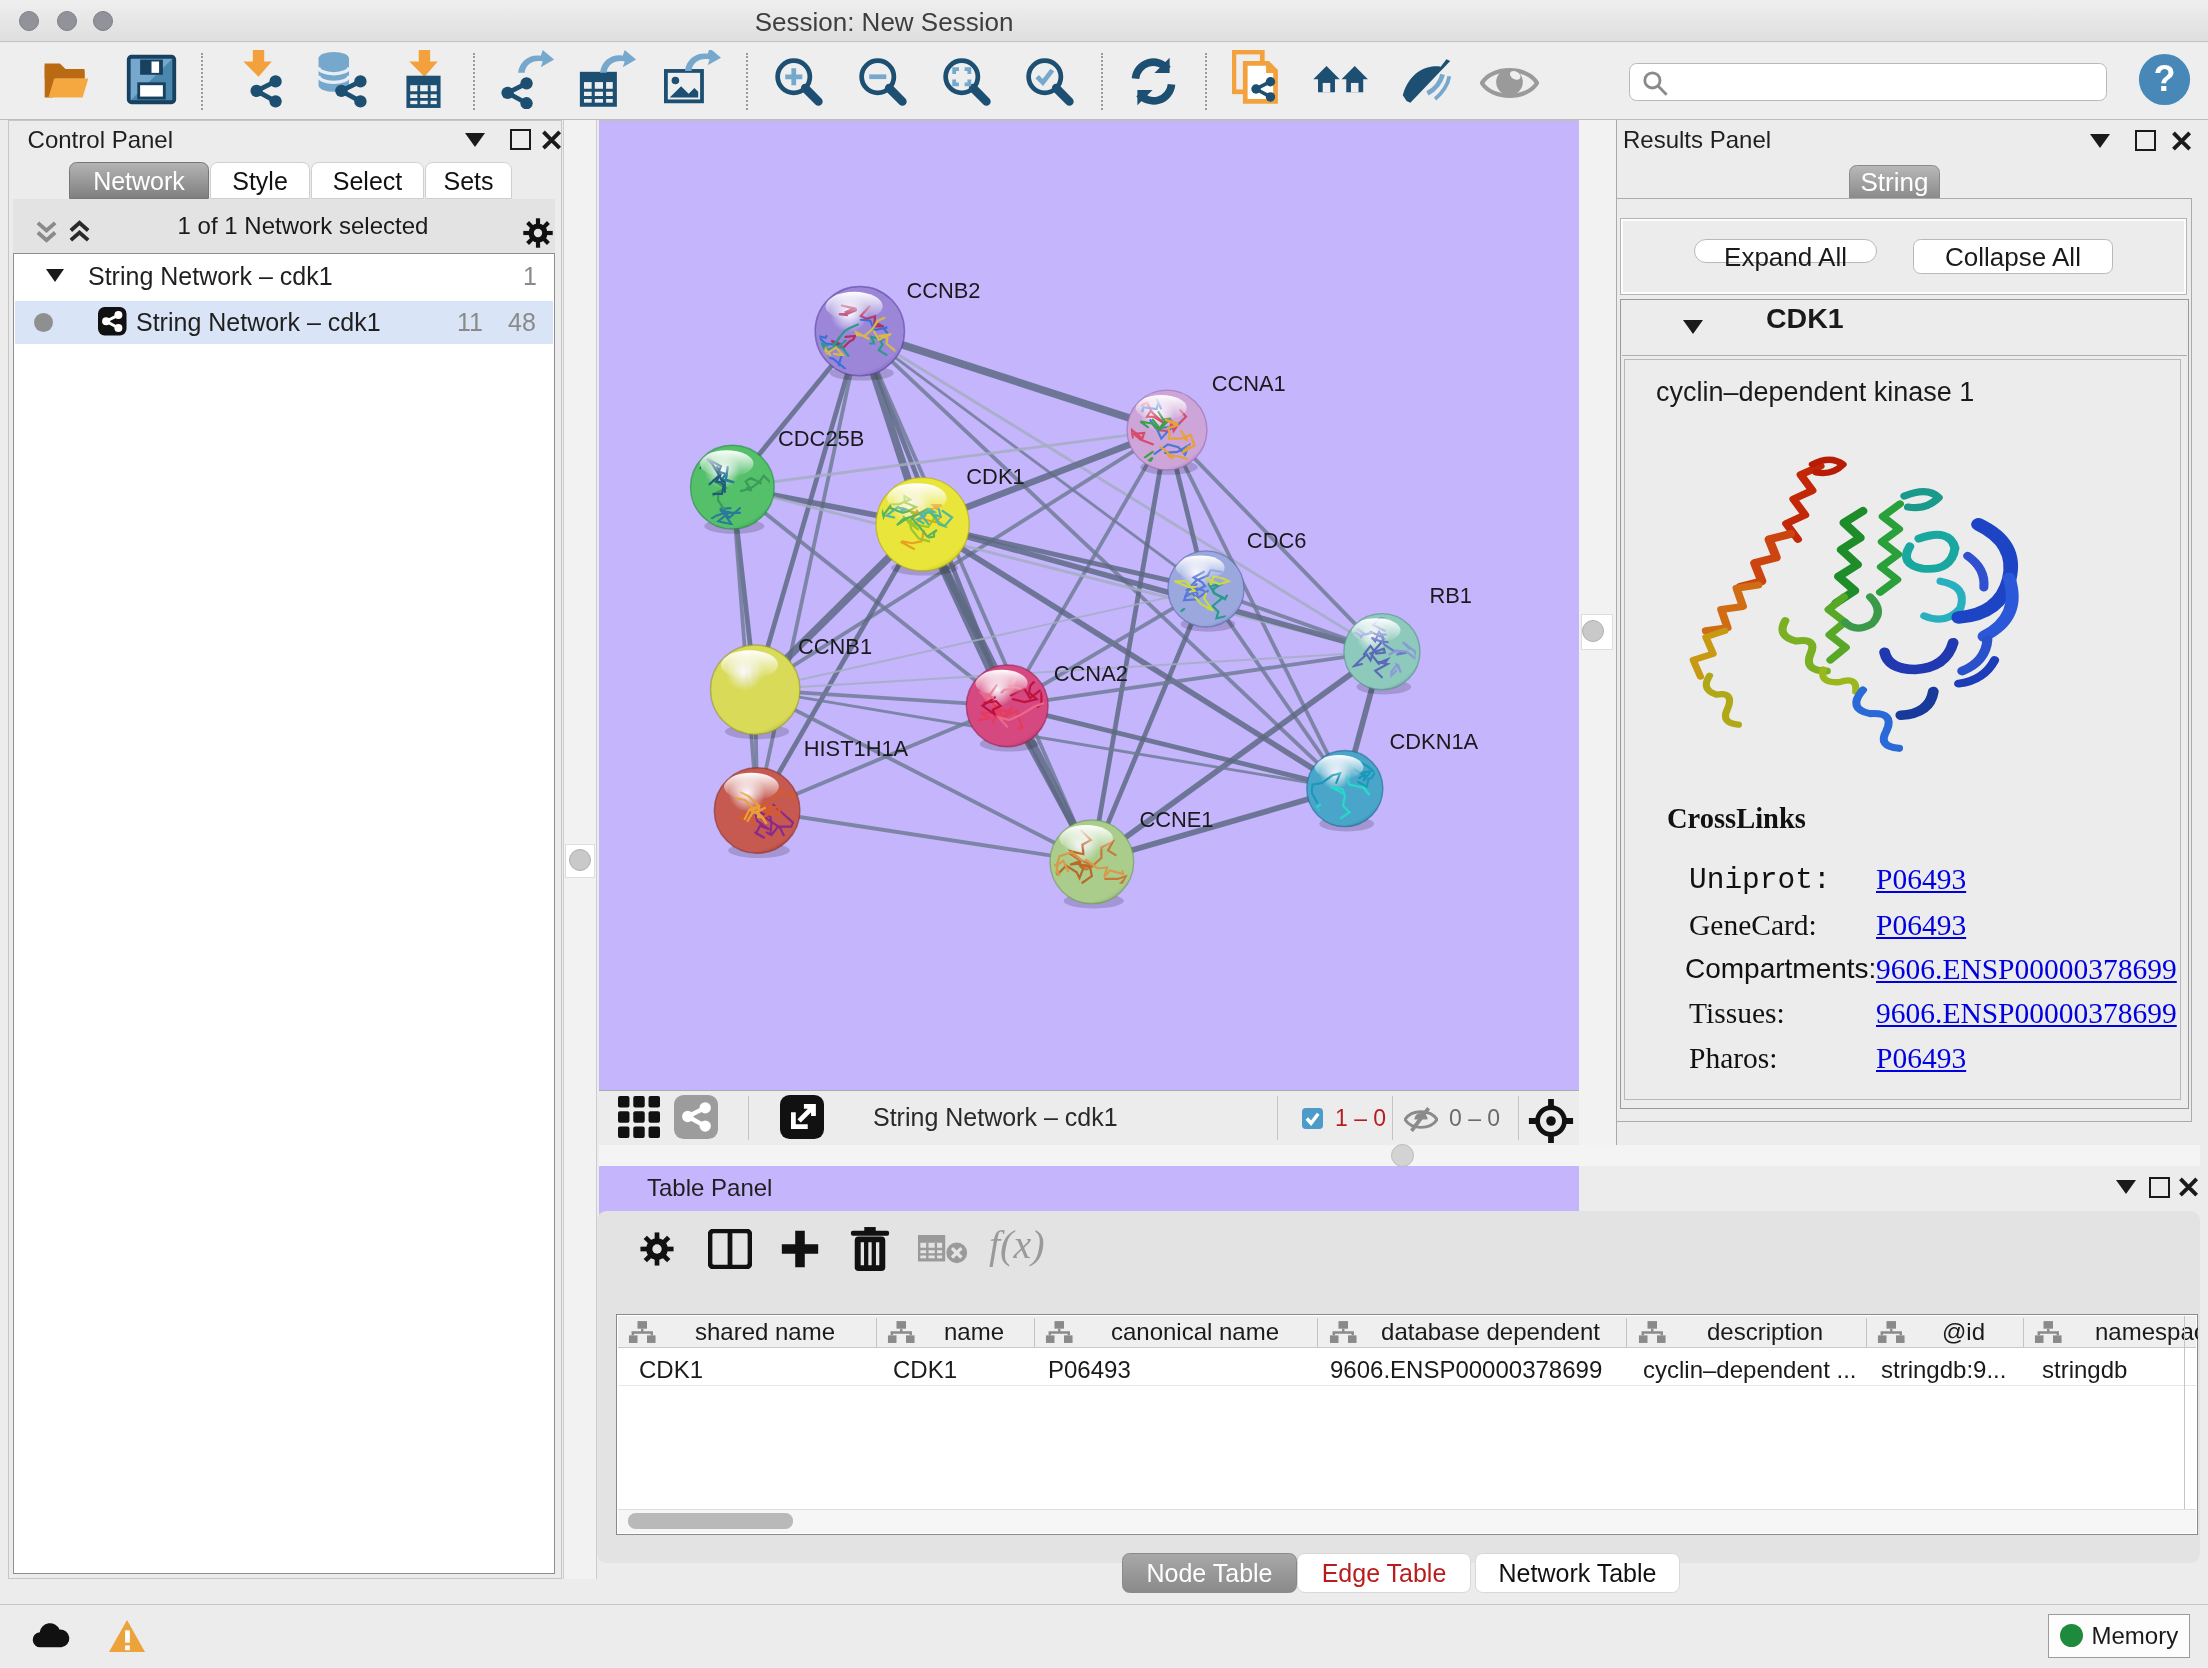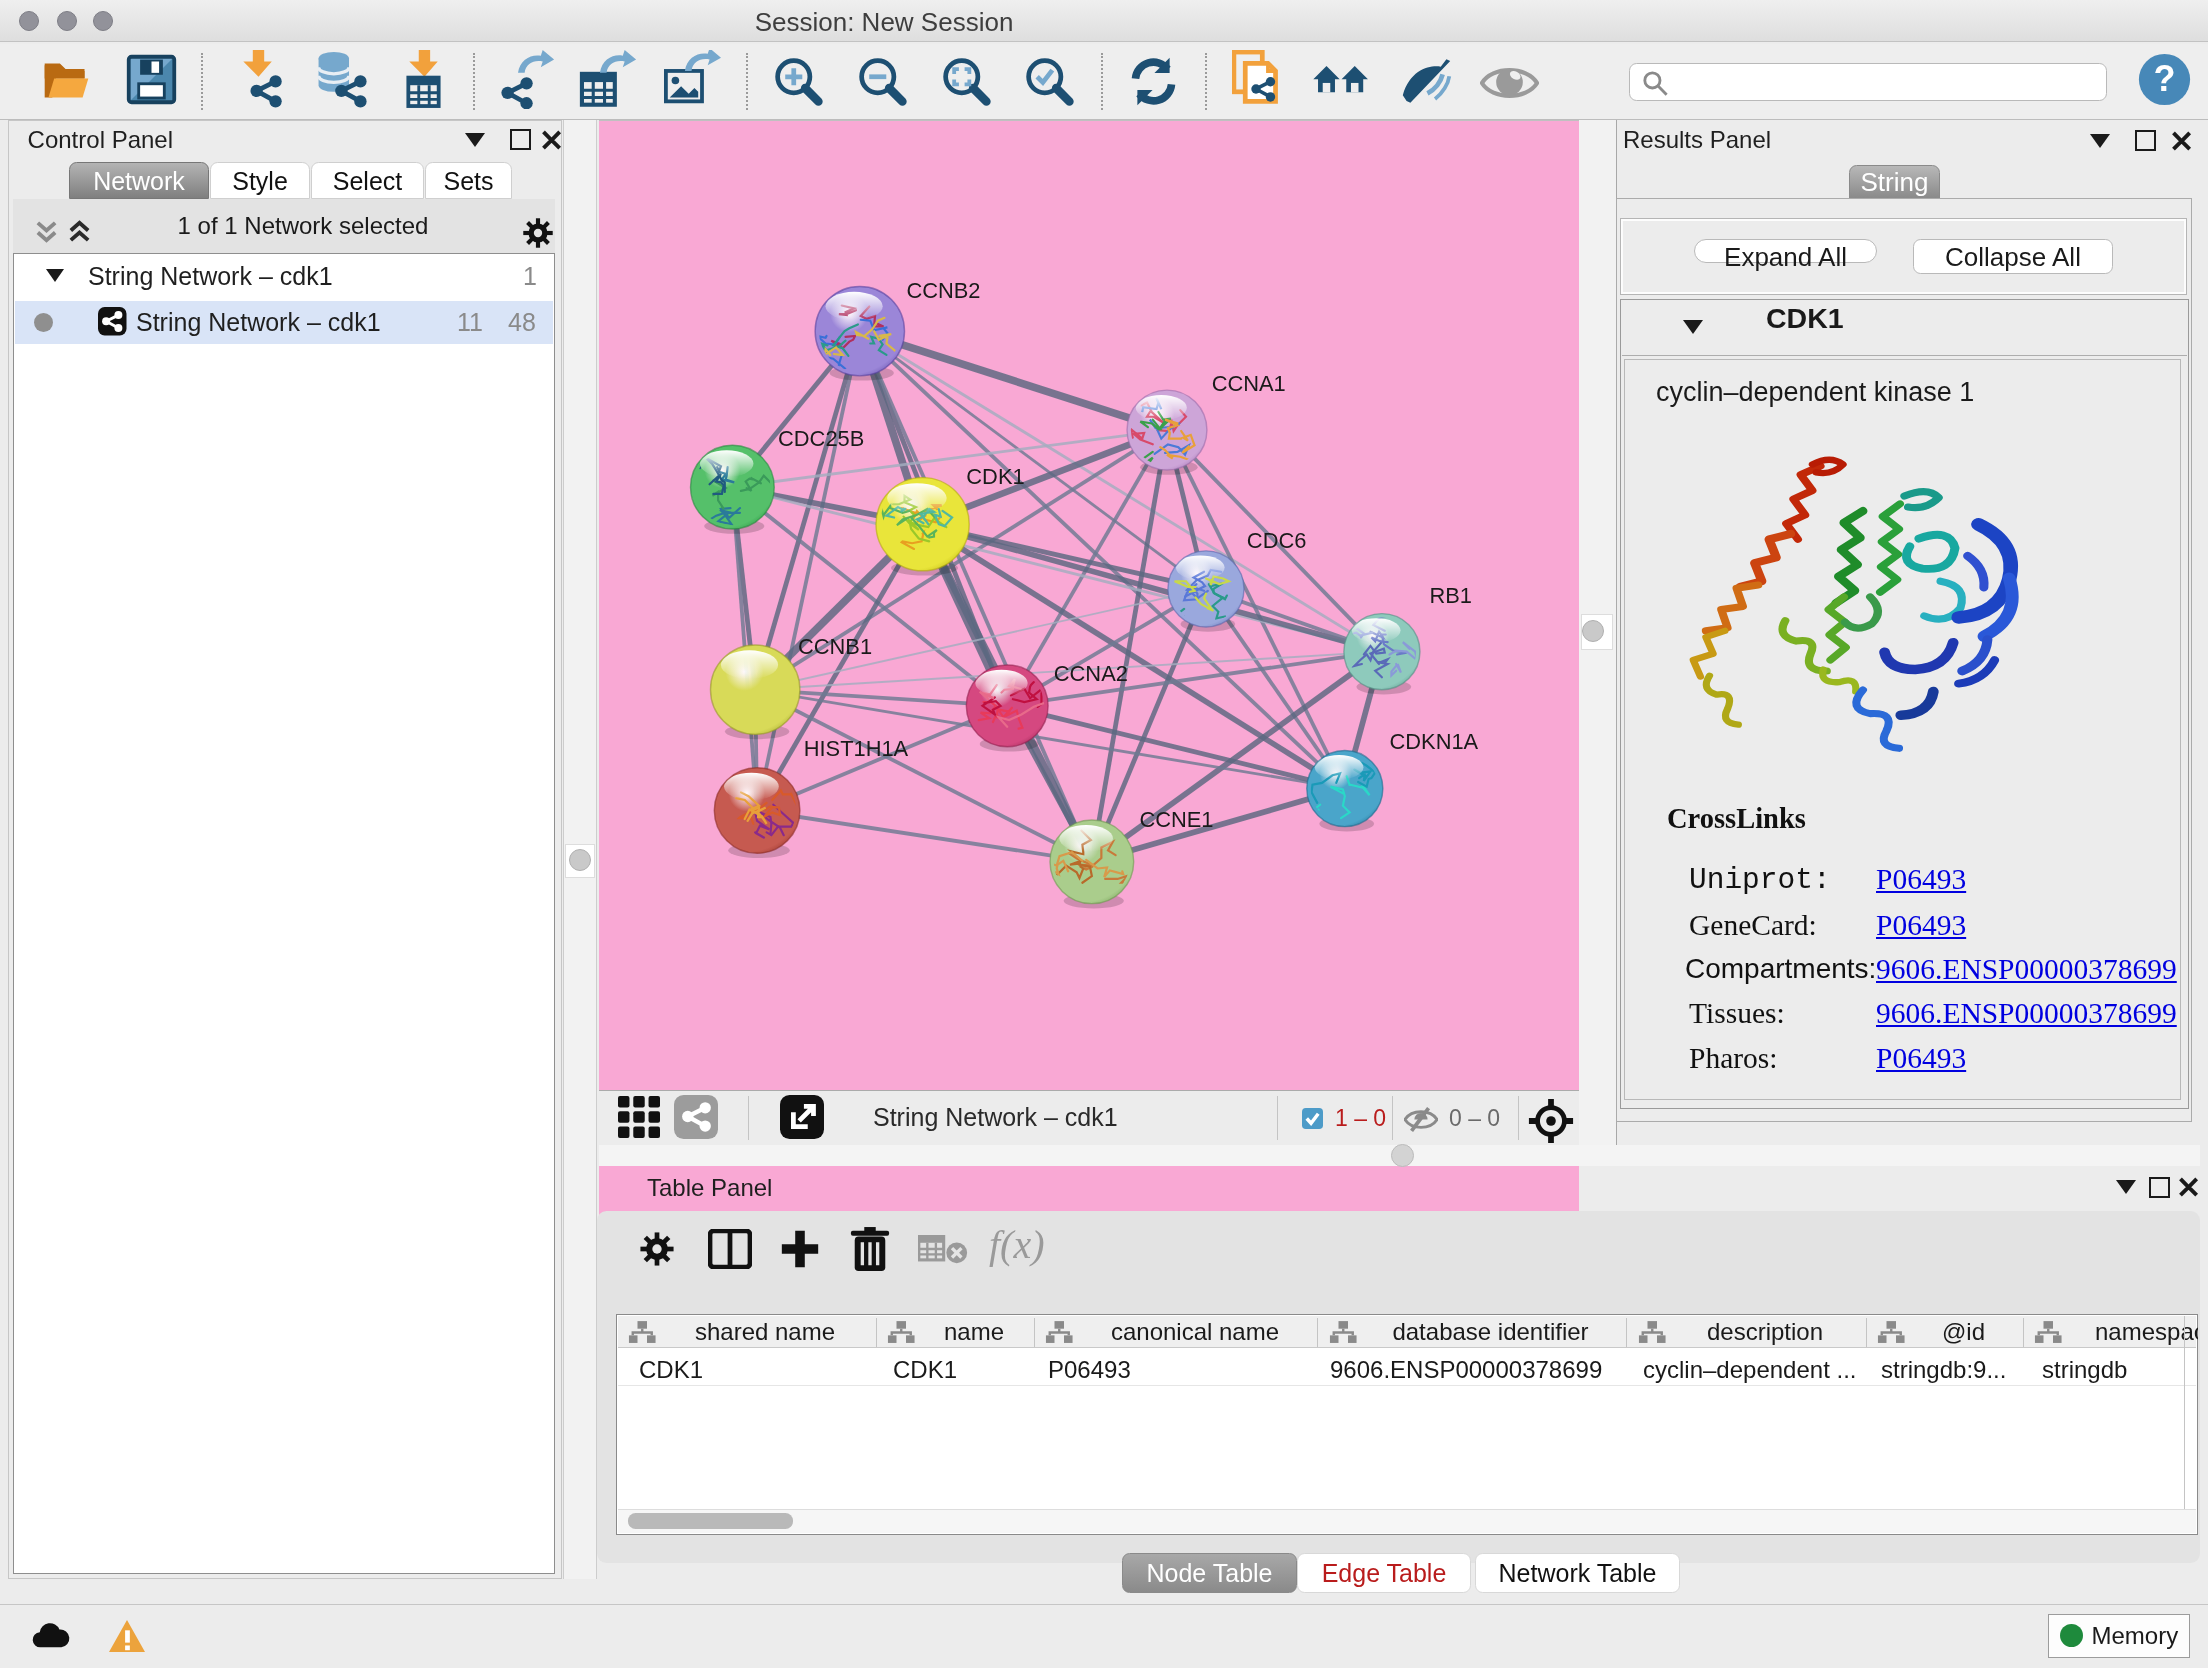--- a/index.html
+++ b/index.html
@@ -222,21 +222,21 @@
           <path d="M7 17 L27 7 M7 17 L27 28" stroke="#fff" stroke-width="5" fill="none"></path>
         </g>
       </g>
     </svg></div>
 <div class="ttl" style="left:136px;top:308px">String Network – cdk1</div>
 <div class="ttl" style="left:457px;top:308px;color:#8a8a8a">11</div>
 <div class="ttl" style="left:508px;top:308px;color:#8a8a8a">48</div>
 <div class="abs" style="left:563px;top:120px;width:34px;height:1459px;background:#f2f2f2;border-left:1px solid #cdcdcd;border-right:1px solid #cdcdcd"></div>
 <div class="abs" style="left:565px;top:844px;width:30px;height:34px;background:#fff;border:1px solid #ddd"></div>
 <div class="abs" style="left:569px;top:849px;width:22px;height:22px;border-radius:50%;background:#c9c9c9;border:1px solid #b0b0b0"></div>
-<div class="abs" style="left:599px;top:120px;width:980px;height:1237px;background:#f9a8d4;border-top:1px solid #c0c0c0">
+<div class="abs" style="left:599px;top:120px;width:980px;height:1237px;background:#c4b5fd;border-top:1px solid #c0c0c0">
     <svg width="980" height="970" viewBox="0 0 1030 1020" style="position:absolute;left:0;top:0;font-size:26px">
       <g transform="translate(-630,-126)">
         <defs>
           <radialGradient id="gCCNB2" cx="0.38" cy="0.30" r="0.85">
 <stop offset="0" stop-color="#ffffff" stop-opacity="0.9"></stop>
 <stop offset="0.25" stop-color="#9b86d8"></stop>
 <stop offset="0.8" stop-color="#9b86d8"></stop>
 <stop offset="1" stop-color="#57419f"></stop>
 </radialGradient>
           <clipPath id="cCCNB2">
@@ -736,21 +736,21 @@
 <path d="M15 9 v4 M5 16 v-3 h20 v3" stroke="#8a8a8a" stroke-width="2.5" fill="none"></path>
     </svg></div>
 <div class="abs" style="left:1076px;top:1318px;width:238px;text-align:center;font-size:24px;color:#1a1a1a;white-space:nowrap;overflow:hidden">canonical name</div>
 <div class="abs" style="left:1317px;top:1318px;height:28.5px;border-left:1.9px solid #c4c4c4"></div>
 <div class="abs" style="left:1329px;top:1320px"><svg width="28.5" height="25" viewBox="0 0 30 26" style="">
       <rect x="10" y="1" width="10" height="8" fill="#8a8a8a"></rect>
 <rect x="1" y="16" width="9" height="8" fill="#8a8a8a"></rect>
       <rect x="20" y="16" width="9" height="8" fill="#8a8a8a"></rect>
 <path d="M15 9 v4 M5 16 v-3 h20 v3" stroke="#8a8a8a" stroke-width="2.5" fill="none"></path>
     </svg></div>
-<div class="abs" style="left:1359px;top:1318px;width:263px;text-align:center;font-size:24px;color:#1a1a1a;white-space:nowrap;overflow:hidden">database identifier</div>
+<div class="abs" style="left:1359px;top:1318px;width:263px;text-align:center;font-size:24px;color:#1a1a1a;white-space:nowrap;overflow:hidden">database dependent</div>
 <div class="abs" style="left:1626px;top:1318px;height:28.5px;border-left:1.9px solid #c4c4c4"></div>
 <div class="abs" style="left:1638px;top:1320px"><svg width="28.5" height="25" viewBox="0 0 30 26" style="">
       <rect x="10" y="1" width="10" height="8" fill="#8a8a8a"></rect>
 <rect x="1" y="16" width="9" height="8" fill="#8a8a8a"></rect>
       <rect x="20" y="16" width="9" height="8" fill="#8a8a8a"></rect>
 <path d="M15 9 v4 M5 16 v-3 h20 v3" stroke="#8a8a8a" stroke-width="2.5" fill="none"></path>
     </svg></div>
 <div class="abs" style="left:1668px;top:1318px;width:194px;text-align:center;font-size:24px;color:#1a1a1a;white-space:nowrap;overflow:hidden">description</div>
 <div class="abs" style="left:1866px;top:1318px;height:28.5px;border-left:1.9px solid #c4c4c4"></div>
 <div class="abs" style="left:1877px;top:1320px"><svg width="28.5" height="25" viewBox="0 0 30 26" style="">

